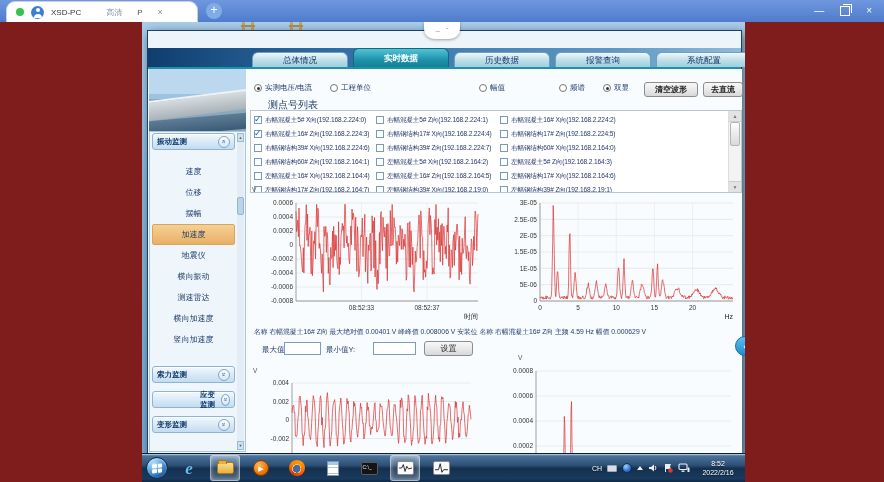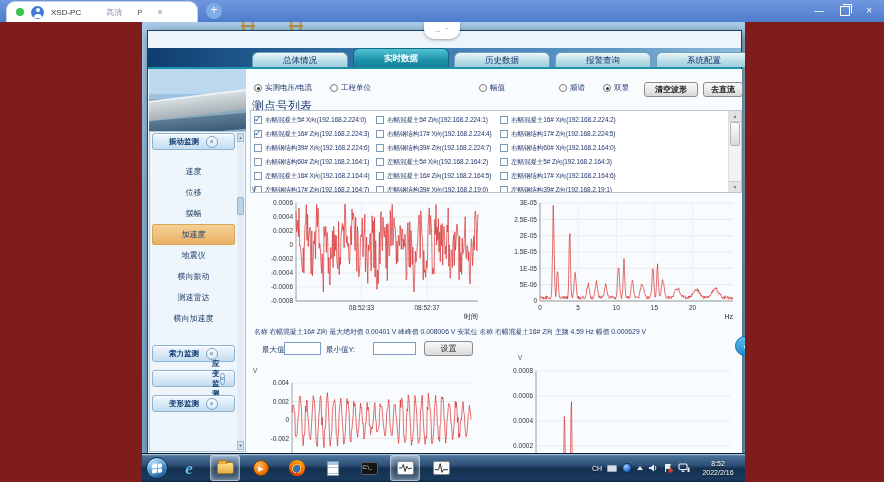--- a/index.html
+++ b/index.html
@@ -63,21 +63,21 @@
   .leftpanel{position:absolute;left:1px;top:38px;width:97px;bottom:1px;background:#d8e9f6;}
   .photo{position:absolute;left:0;top:0;right:0;height:62px;overflow:hidden;
     background:linear-gradient(180deg,#bcd8ee 0 40%,#9dc3e0 40% 48%,#8aa9bd 48%);}
   .photo::before{content:"";position:absolute;left:-4px;right:-4px;top:26px;height:18px;
     background:linear-gradient(#d6dcdf,#a8b2b8);transform:skewY(-7deg);border-top:2px solid #eef2f4;}
   .photo::after{content:"";position:absolute;left:-4px;right:-4px;bottom:-2px;height:16px;
     background:linear-gradient(#5d7d96,#3c5a74);transform:skewY(-5deg);}
   .navpanel{position:absolute;left:0;top:62px;right:0;bottom:0;background:#eef6fc;
     border:1px solid #a9c6de;box-sizing:border-box;overflow:hidden;}
   .pill{height:15px;margin:1px 10px 0 2px;border-radius:3px;display:flex;align-items:center;
-    justify-content:space-between;padding:0 16px;background:linear-gradient(#f2f8fd,#c3dcf0);
+    justify-content:space-between;padding:0 4px;background:linear-gradient(#f2f8fd,#c3dcf0);
     border:1px solid #8fb4d2;box-shadow:inset 0 1px 0 #fff;}
   .plbl{font-size:7.5px;font-weight:bold;color:#123c70;}
   .exbtn{width:10px;height:10px;border-radius:50%;background:linear-gradient(#fff,#d3e6f5);
     border:1px solid #7fa6c8;color:#2a5a8a;font-size:7px;line-height:9px;text-align:center;}
   .exbtn span{display:inline-block;}
   .exbtn .up{transform:rotate(-90deg);}  .exbtn .down{transform:rotate(90deg);}
   .navitems{margin-top:11px;}
   .navitem{height:21px;line-height:21px;text-align:center;font-size:8px;color:#1c3a66;margin:0 10px 0 2px;}
   .navitem.selected{background:linear-gradient(#f5d096,#e9b065);border-radius:2px;border:1px solid #d9a656;
     box-sizing:border-box;line-height:19px;}
@@ -91,21 +91,21 @@
   .main{position:absolute;left:98px;top:38px;width:496px;bottom:0;background:#f9fcfe;overflow:visible;}
   .rgroup{position:absolute;display:flex;gap:18px;}
   #rg1{left:8px;top:14px;}  #rg2{left:233px;top:14px;}
   .ritem{display:flex;align-items:center;gap:3px;font-size:7.5px;color:#223a6e;}
   .rb{width:8px;height:8px;border-radius:50%;border:1px solid #777;background:#fff;position:relative;box-sizing:border-box;flex:0 0 auto;}
   .rb.sel::after{content:"";position:absolute;inset:1.5px;border-radius:50%;background:#333;}
   .w7btn{position:absolute;font-size:8px;height:15px;padding:0 4px;box-sizing:border-box;
     background:linear-gradient(#f8f8f8,#e8e8e8 55%,#d8d8d8);border:1px solid #8d8d8d;border-radius:3px;
     color:#1a1a1a;font-weight:bold;font-family:inherit;}
   .clear{left:398px;top:13px;width:54px;}  .dc{left:457px;top:13px;width:40px;}
-  .list-label{position:absolute;left:6px;top:29px;font-size:12px;color:#223a6e;}
+  .list-label{position:absolute;left:22px;top:29px;font-size:10px;color:#223a6e;}
   .pointlist{position:absolute;left:4px;top:41px;width:492px;height:83px;background:#fff;
     border:1px solid #b9c6d2;box-sizing:border-box;overflow:hidden;}
   .cbgrid{position:absolute;left:3px;top:2px;right:14px;bottom:-14px;display:grid;
     grid-template-columns:122px 124px 1fr;grid-auto-rows:14px;}
   .cbitem{display:flex;align-items:center;gap:3px;overflow:hidden;white-space:nowrap;}
   .cb{flex:0 0 8px;width:8px;height:8px;border:1px solid #7b9ab8;background:#fdfefe;position:relative;box-sizing:border-box;}
   .cb.checked::after{content:"✓";position:absolute;left:-1px;top:-3px;font-size:9px;color:#2e62b8;font-weight:bold;}
   .cblbl{font-size:6.6px;color:#25396e;letter-spacing:-0.15px;}
   .list-scroll{position:absolute;right:0;top:0;width:12px;bottom:0;background:#f3f3f3;border-left:1px solid #ddd;}
   .ls-arr{height:10px;background:#e3e3e3;border-bottom:1px solid #ccc;color:#777;font-size:5px;text-align:center;line-height:10px;}
@@ -224,20 +224,21 @@
               </div>
               <div class="navitems">
                 <div class="navitem">速度</div>
                 <div class="navitem">位移</div>
                 <div class="navitem">摆幅</div>
                 <div class="navitem selected">加速度</div>
                 <div class="navitem">地震仪</div>
                 <div class="navitem">横向振动</div>
                 <div class="navitem">测速雷达</div>
                 <div class="navitem">横向加速度</div>
+                <div class="navitem">竖向加速度</div>
               </div>
               <div class="navsections">
                 <div class="pill">
                   <div class="plbl" style="display: inline;">索力监测</div>
                   <div class="exbtn"><span class="down">»</span></div>
                 </div>
                 <div class="pill">
                   <div class="plbl" style="display: inline; margin-left: 43px;">应变监测</div>
                   <div class="exbtn"><span class="down">»</span></div>
                 </div>

